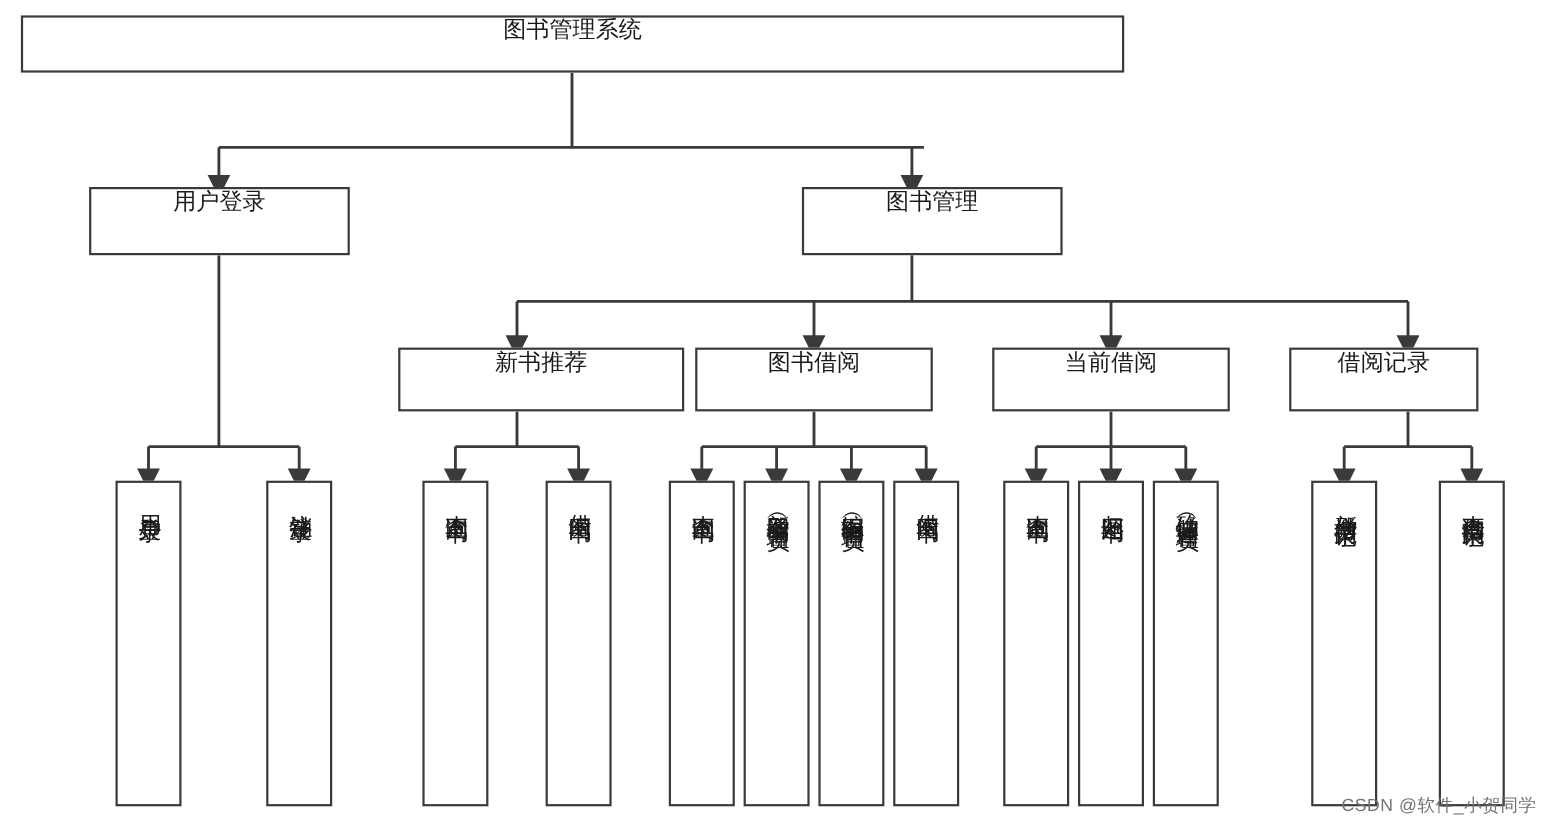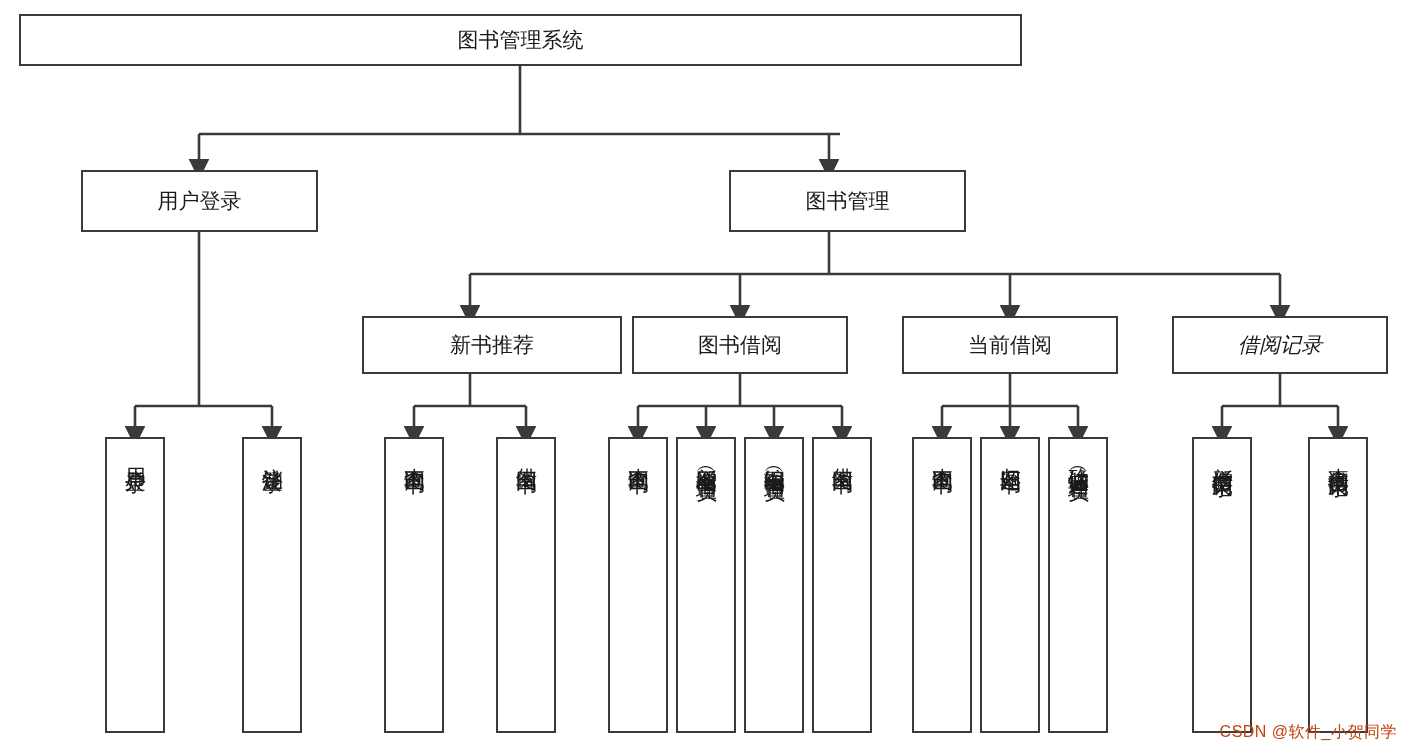--- a/index.html
+++ b/index.html
@@ -12,21 +12,20 @@
   }
   #stage{position:absolute;left:0;top:0;width:1405px;height:747px;}
   svg#wires{position:absolute;left:0;top:0;width:1405px;height:747px;}
 
   .node{
     position:absolute;
     box-sizing:border-box;
     background:#ffffff;
     border:2px solid #3a3a3a;
     display:flex;
-    align-items:center;
     justify-content:center;
     color:#1a1a1a;
   }
   .node.h{ font-size:21px; line-height:1.1; }
   .node.leaf{
     font-size:21px;
     line-height:1.18;
     padding-top:12px;
     align-items:flex-start;
     justify-content:center;
@@ -36,21 +35,21 @@
     text-orientation:upright;
     letter-spacing:2px;
     white-space:pre-line;
     text-align:left;
   }
   .watermark{
     position:absolute;
     right:8px;
     bottom:4px;
     font-size:16px;
-    color:#c2410c;
+    color:#737373;
     white-space:nowrap;
     letter-spacing:0.5px;
   }
 </style>
 </head>
 <body>
 
 <div id="stage">
 
   <svg id="wires" viewBox="0 0 1405 747" xmlns="http://www.w3.org/2000/svg">
@@ -116,21 +115,21 @@
 
   <div class="node h" style="left:362px;top:316px;width:260px;height:58px;">
     <span>新书推荐</span>
   </div>
   <div class="node h" style="left:902px;top:316px;width:216px;height:58px;">
     <span>当前借阅</span>
   </div>
   <div class="node h" style="left:632px;top:316px;width:216px;height:58px;">
     <span>图书借阅</span>
   </div>
-  <div class="node h" style="left:1172px;top:316px;width:216px;height:58px;font-style:italic;">
+  <div class="node h" style="left:1172px;top:316px;width:172px;height:58px;">
     <span>借阅记录</span>
   </div>
 
   <div class="node leaf" style="left:105px;top:437px;width:60px;height:296px;">
     <span class="vtext">用户登录</span>
   </div>
   <div class="node leaf" style="left:242px;top:437px;width:60px;height:296px;">
     <span class="vtext">注销登录</span>
   </div>
 

